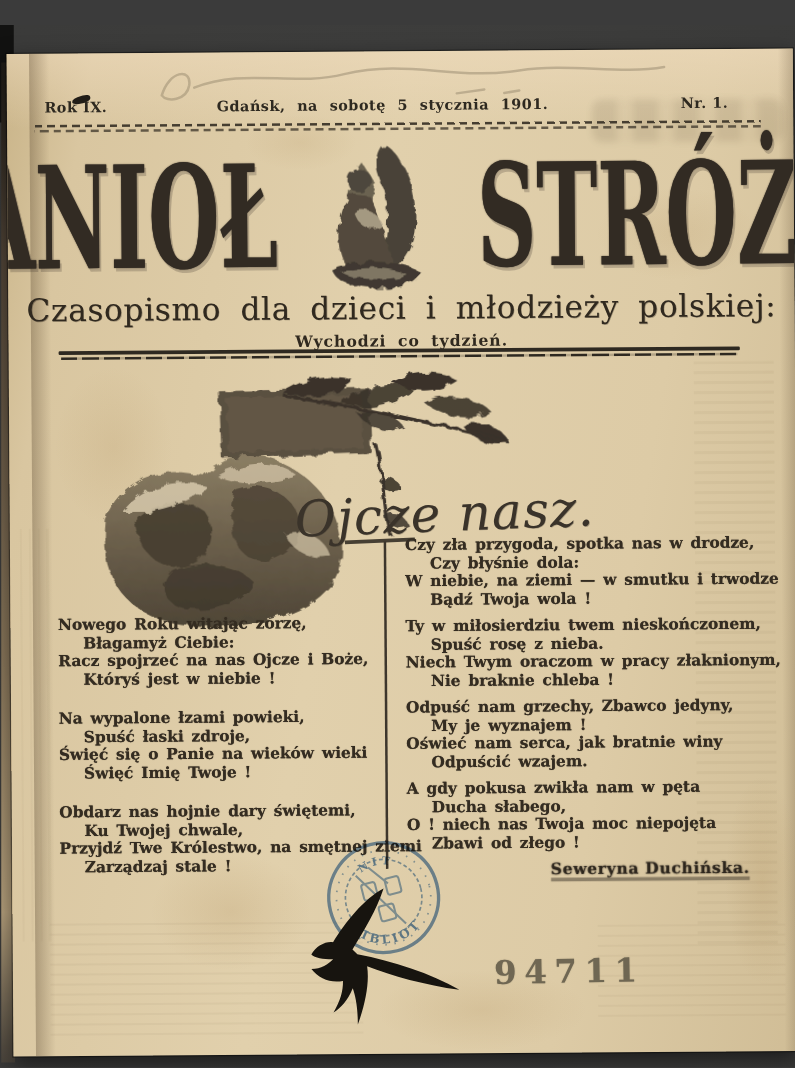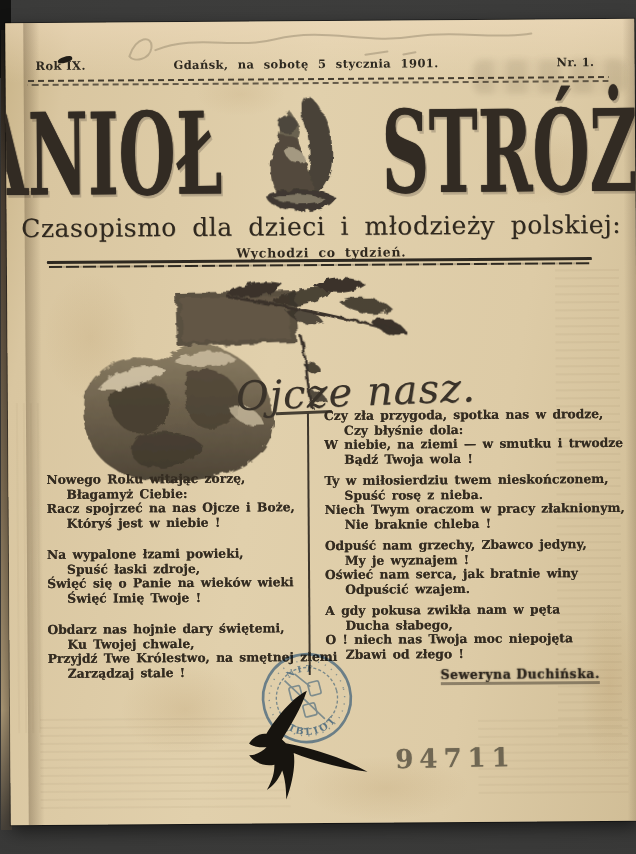--- a/index.html
+++ b/index.html
@@ -1,19 +1,19 @@
 <!DOCTYPE html>
 <html><head>
 <meta charset="utf-8">
 <style>
   html,body{margin:0;padding:0;background:#3b3b3b;}
   body{width:636px;height:854px;overflow:hidden;position:relative;
        font-family:"DejaVu Serif","Liberation Serif",serif;}
   .scene{position:absolute;inset:0;background:
-     radial-gradient(140% 120% at 50% 40%, #414140 0%, #383837 70%, #313130 100%);}
+     radial-gradient(140% 120% at 50% 40%, #414140 0%, #383837 70%, #313130 100%); margin-top: 20px;}
   
   .spine-shadow{position:absolute;left:0;top:0;width:11px;height:78px;background:#121211;}
   .stack-edge{position:absolute;left:1px;top:30px;width:11px;height:800px;
      background:linear-gradient(180deg,#201d18 0%,#55483a 20%,#8d7a5d 60%,#b5a07c 85%,#4a443c 100%);}
 
   
   .paper{position:absolute;left:8px;top:21px;width:629px;height:802px;
      transform:rotate(-0.4deg);transform-origin:50% 50%;overflow:hidden;
      background:linear-gradient(100deg,#c9b489 0%,#d9c6a0 9%,#e1d0ac 42%,#ddcba6 74%,#d0bd96 100%);
      box-shadow:0 0 0 1px rgba(0,0,0,.4), 0 6px 18px rgba(0,0,0,.55);}
@@ -35,21 +35,21 @@
 
   .pencil{position:absolute;left:110px;top:4px;width:440px;height:46px;opacity:.5;}
   .ink-blot{position:absolute;left:52px;top:34px;width:15px;height:6px;border-radius:60% 40% 50% 50%;
      background:#211d17;transform:rotate(-14deg);}
 
   
   .hdr{position:absolute;top:36px;left:0;right:0;height:16px;color:#2e2920;
      font-size:11.5px;font-weight:bold;letter-spacing:.4px;}
   .hdr .vol{position:absolute;left:30px;}
   .hdr .date{position:absolute;left:0;right:0;text-align:center;word-spacing:5px;transform:translateX(-14px);}
-  .hdr .issue{position:absolute;right:40px;text-align:center;}
+  .hdr .issue{position:absolute;right:52px;text-align:center;}
   .rule-dots{position:absolute;left:22px;right:26px;top:57px;height:7px;}
   .rule-dots::before,.rule-dots::after{content:"";position:absolute;left:0;right:0;height:2px;
      background:repeating-linear-gradient(90deg,#453d30 0 6px,rgba(69,61,48,0) 6px 10px);}
   .rule-dots::after{top:4px;background-position:5px 0;opacity:.8;}
 
   
   .masthead{position:absolute;left:20px;right:20px;top:66px;height:132px;
      display:flex;align-items:center;justify-content:center;gap:2px;}
   .mast-word{font-size:80px;font-weight:bold;color:#322b23;line-height:1;white-space:nowrap;
      transform:scale(.82,1.42);letter-spacing:0px;

